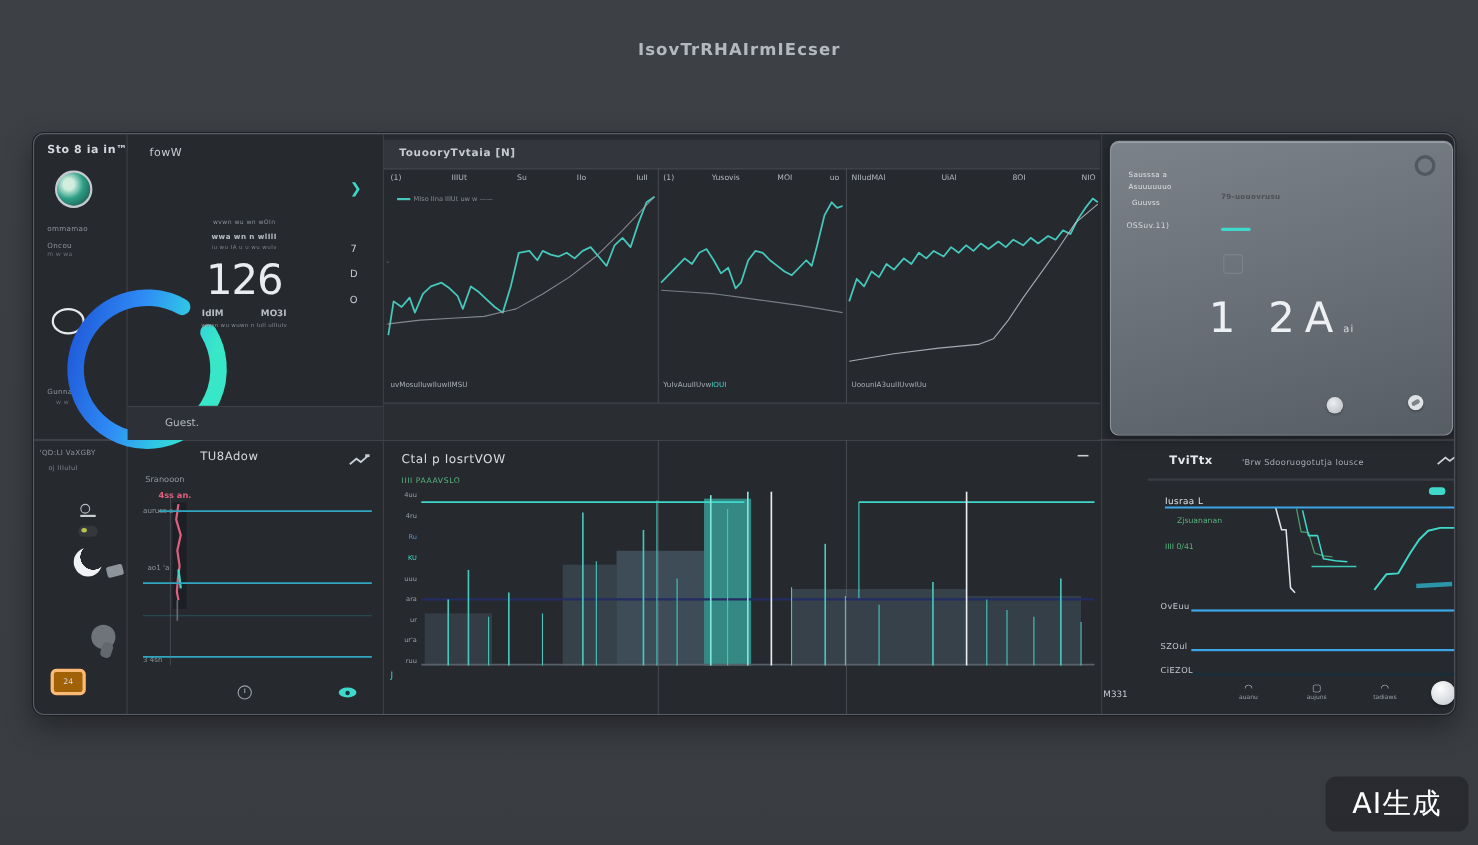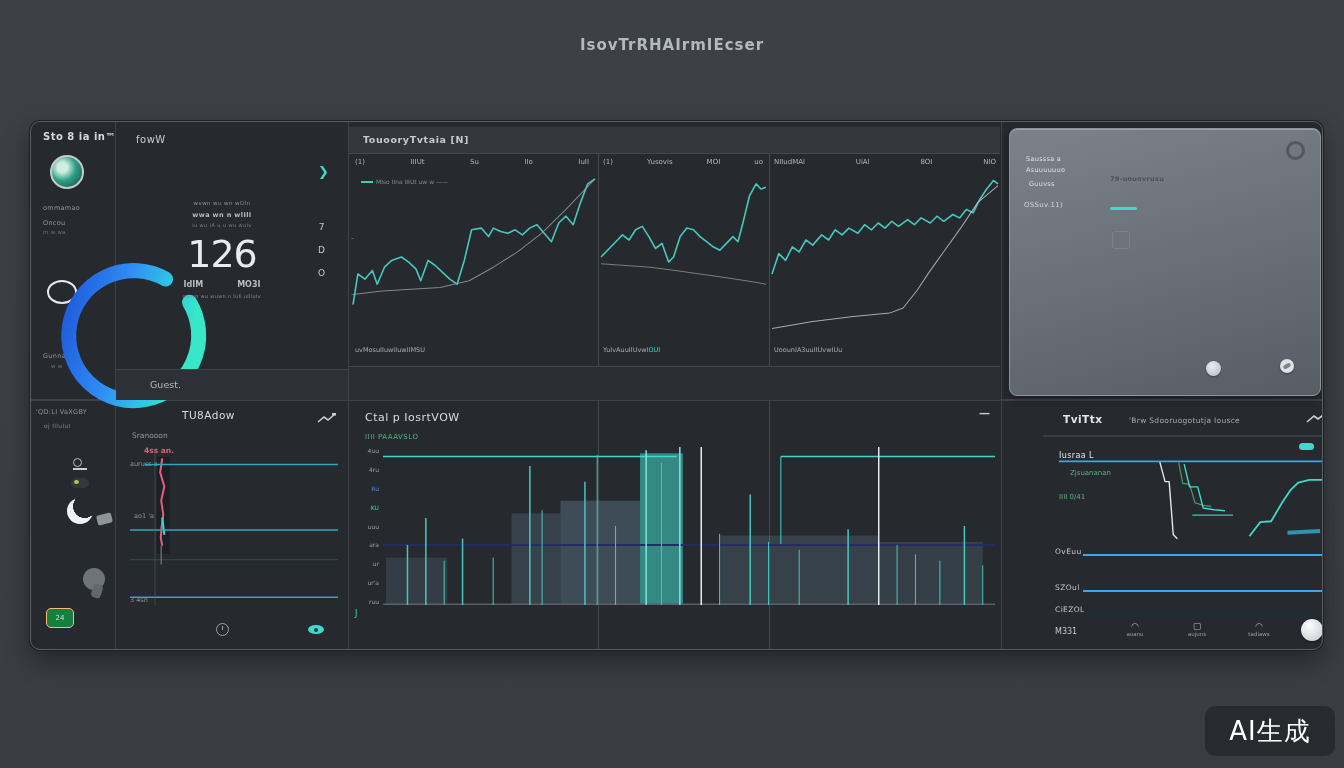--- a/index.html
+++ b/index.html
@@ -19,21 +19,21 @@
   .s-ring{left:16px;top:158px;width:26px;height:20px;border:2px solid #e8ebee;border-radius:50%;}
   .s-ic1{left:42px;top:338px;width:14px;height:8px;border-bottom:2px solid #c9ced3;}
   .s-ic1 i{position:absolute;left:0;top:-2px;width:7px;height:7px;border:1.5px solid #b9bec4;border-radius:50%;}
   .s-ic2{left:40px;top:356px;width:18px;height:10px;background:#34373c;border-radius:5px;}
   .s-ic2 i{position:absolute;left:3px;top:2px;width:5px;height:4px;background:#b9c24e;border-radius:50%;}
   .s-cres{left:36px;top:376px;width:26px;height:26px;border-radius:50%;
     background:radial-gradient(circle at 68% 32%,transparent 0 46%,#f0f2f4 47% 100%);}
   .s-chip{left:66px;top:392px;width:15px;height:10px;background:#8f949b;border-radius:2px;transform:rotate(-14deg);}
   .s-knob{left:52px;top:446px;width:22px;height:22px;border-radius:50%;background:#6f747b;}
   .s-knob i{position:absolute;left:9px;top:16px;width:10px;height:14px;background:#63686f;border-radius:4px;transform:rotate(18deg);}
-  .s-badge{left:15px;top:486px;width:26px;height:18px;background:#15803d;border:1px solid #fdba74;border-radius:5px;
+  .s-badge{left:15px;top:486px;width:26px;height:18px;background:#a16207;border:3px solid #fdba74;border-radius:5px;
     color:#d7dade;font-size:7px;text-align:center;line-height:18px;}
   
   .g-head{left:105px;top:12px;font-size:10px;color:#c9ced4;letter-spacing:.5px;}
   .g-arrow{left:287px;top:42px;font-size:13px;color:#3fd9cc;font-weight:bold;cursor:pointer;}
   .g-donut{left:111px;top:38px;}
   .g-center{left:116px;top:78px;width:150px;text-align:center;color:#8d939a;}
   .g-l1{font-size:5.5px;letter-spacing:.4px;}
   .g-l2{font-size:6.5px;font-weight:bold;color:#b9bec5;margin-top:5px;letter-spacing:.4px;}
   .g-l3{font-size:5px;color:#7c828a;margin-top:3px;letter-spacing:.4px;}
   .g-val{font-size:38px;color:#e9ecef;font-weight:500;margin-top:4px;letter-spacing:-1px;}
@@ -93,21 +93,21 @@
   .d-icon{left:1276px;top:291px;}
   .d-hline{left:1012px;top:313px;width:290px;height:2px;background:#3a3e44;border-radius:2px;}
   .d-pill{left:1268px;top:321px;width:15px;height:7px;background:#3fd9cc;border-radius:4px;cursor:pointer;}
   .d-r1{left:1028px;top:329px;font-size:8px;color:#e2e5e9;letter-spacing:.4px;}
   .d-svg{left:1028px;top:335px;width:272px;height:88px;}
   .d-r2{left:1024px;top:347px;font-size:7px;color:#58b47c;margin-left:15px;}
   .d-r3{left:1028px;top:371px;font-size:7px;color:#58b47c;}
   .d-row{font-size:7.5px;color:#c6cad0;letter-spacing:.4px;}
   .d-u{height:1.5px;background:#3ba7e8;}
   .d-u.dark{background:#14303c;}
-  .d-foot{left:1024px;top:505px;font-size:8px;color:#c6cad0;}
+  .d-foot{left:972px;top:505px;font-size:8px;color:#c6cad0;}
   .d-btn{top:499px;width:44px;text-align:center;cursor:pointer;}
   .d-btn .ig{font-size:9px;color:#b9bec5;line-height:10px;}
   .d-btn .il{font-size:5.5px;color:#9aa0a8;}
   .d-circle{left:1270px;top:497px;width:22px;height:22px;border-radius:50%;
     background:radial-gradient(circle at 38% 32%,#fdfdfe,#c2c6cb);box-shadow:0 1px 3px rgba(0,0,0,.4);cursor:pointer;}
   
   .wm{left:1205px;top:706px;width:130px;height:50px;background:rgba(18,20,23,.42);border-radius:10px;
     color:#ffffff;font-size:26px;text-align:center;line-height:50px;letter-spacing:1px;}
   svg{display:block;overflow:visible;}
 </style>
@@ -248,20 +248,23 @@
 
     <div class="ab summary">
       <div class="ab sm-ring"></div>
       <div class="ab sm-t" style="left:16px;top:26px">Sausssa a</div>
       <div class="ab sm-t" style="left:16px;top:37px">Asuuuuuuo</div>
       <div class="ab sm-t" style="left:19px;top:51px">Guuvss</div>
       <div class="ab sm-t" style="left:14px;top:72px;font-size:7px;color:#d4d7db">OSSuv.11)</div>
       <div class="ab sm-c1">79-uouovrusu</div>
       <div class="ab sm-dash"></div>
       <div class="ab sm-sq"></div>
+      <div class="ab sm-val">
+        <span>1 2A</span><span class="sm-valsub">ai</span>
+      </div>
       <div class="ab sm-dot1"></div>
       <div class="ab sm-dot2">
           <i></i>
         </div>
     </div>
 
     <div class="ab f-title">TU8Adow</div>
     <svg class="ab f-icon" width="18" height="10" viewBox="0 0 18 10">
       <polyline points="0,9 6,4 10,7 17,1" fill="none" stroke="#c9ced3" stroke-width="1.6"></polyline>
       <rect x="14" y="0" width="4" height="2.5" fill="#c9ced3"></rect>

